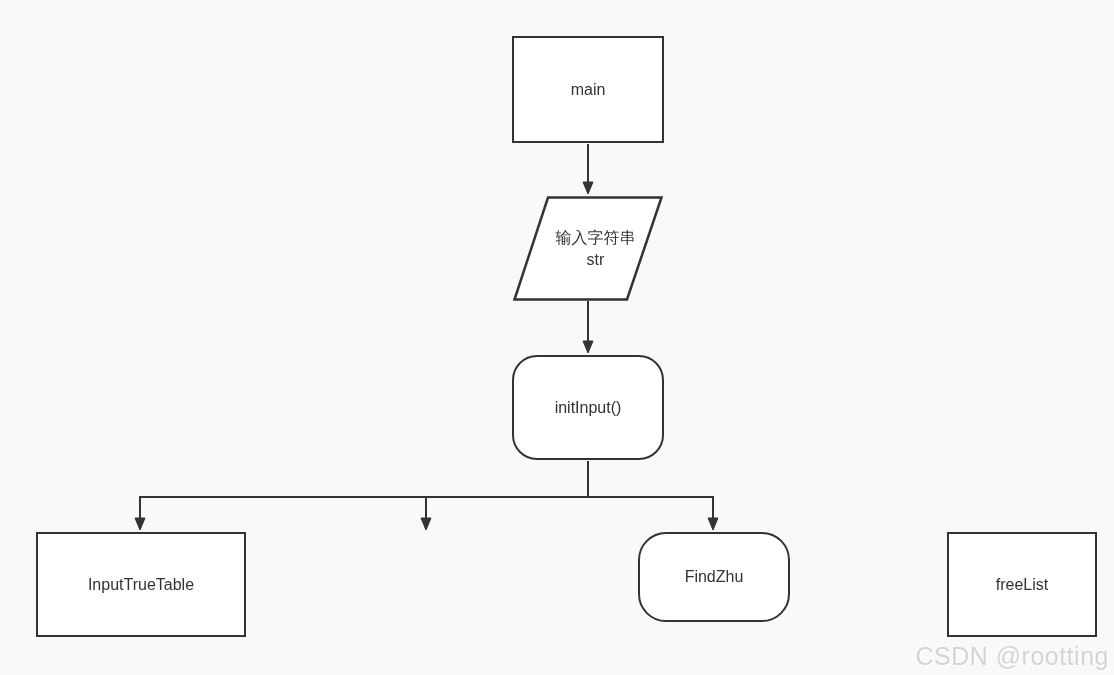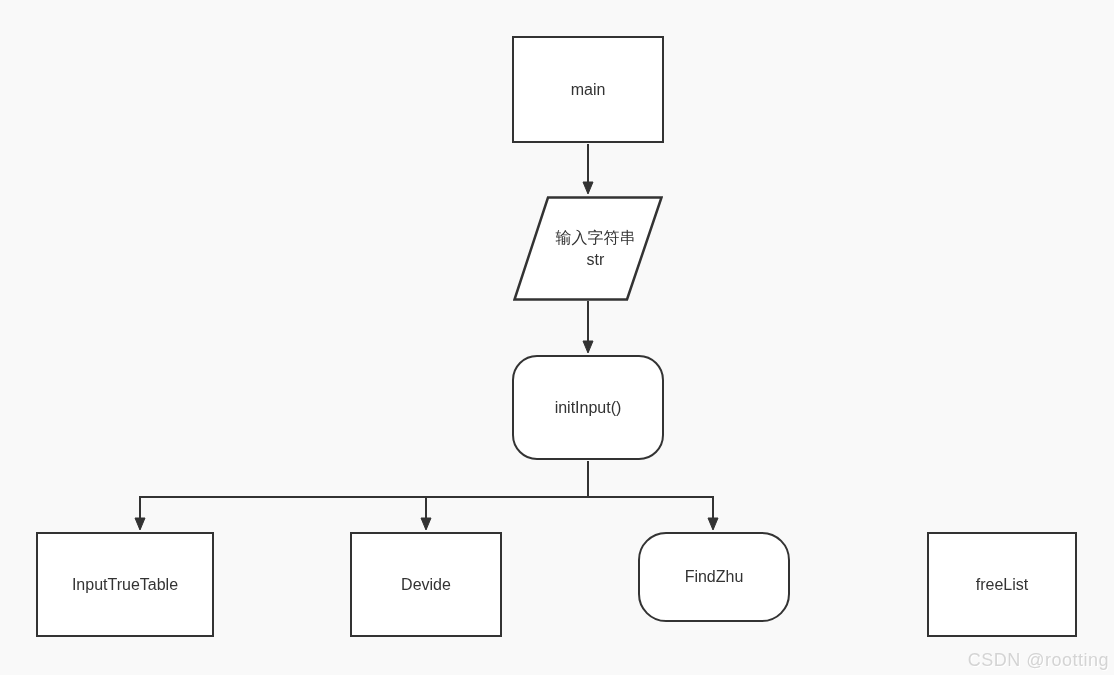--- a/index.html
+++ b/index.html
@@ -44,21 +44,21 @@
   .para .para-label {
     position: relative;
     z-index: 1;
   }
   .para .para-label span { display: block; margin-left: 15px; }
   .watermark {
     position: absolute;
     right: 5px;
     bottom: 4px;
     color: #d4d4d4;
-    font-size: 18px;
+    font-size: 25px;
     letter-spacing: 0.5px;
     text-shadow: 1px 1px 0 #ffffff;
     white-space: nowrap;
   }
 </style>
 </head>
 <body>
 
 <div class="canvas">
 
@@ -86,31 +86,28 @@
     <div class="para-label">
       <span>输入字符串</span>
       <span>str</span>
     </div>
   </div>
 
   <div class="node rect" style="left:512px; top:355px; width:152px; height:105px;border-radius:25px;">
     <span>initInput()</span>
   </div>
 
-  <div class="node rect" style="left:36px; top:532px; width:178px; height:105px;">
+  <div class="node rect" style="left:36px; top:532px; width:210px; height:105px;">
     <span>InputTrueTable</span>
   </div>
 
-  <div class="node rect" style="left:350px; top:532px; width:152px; height:105px;">
-    <span>Devide</span>
-  </div>
 
   <div class="node rect" style="left:638px; top:532px; width:152px; height:90px;border-radius:28px;">
     <span>FindZhu</span>
   </div>
 
-  <div class="node rect" style="left:927px; top:532px; width:150px; height:105px;">
+  <div class="node rect" style="left:947px; top:532px; width:150px; height:105px;">
     <span>freeList</span>
   </div>
 
   <div class="watermark">CSDN @rootting</div>
 
 </div>
 
 </body></html>

